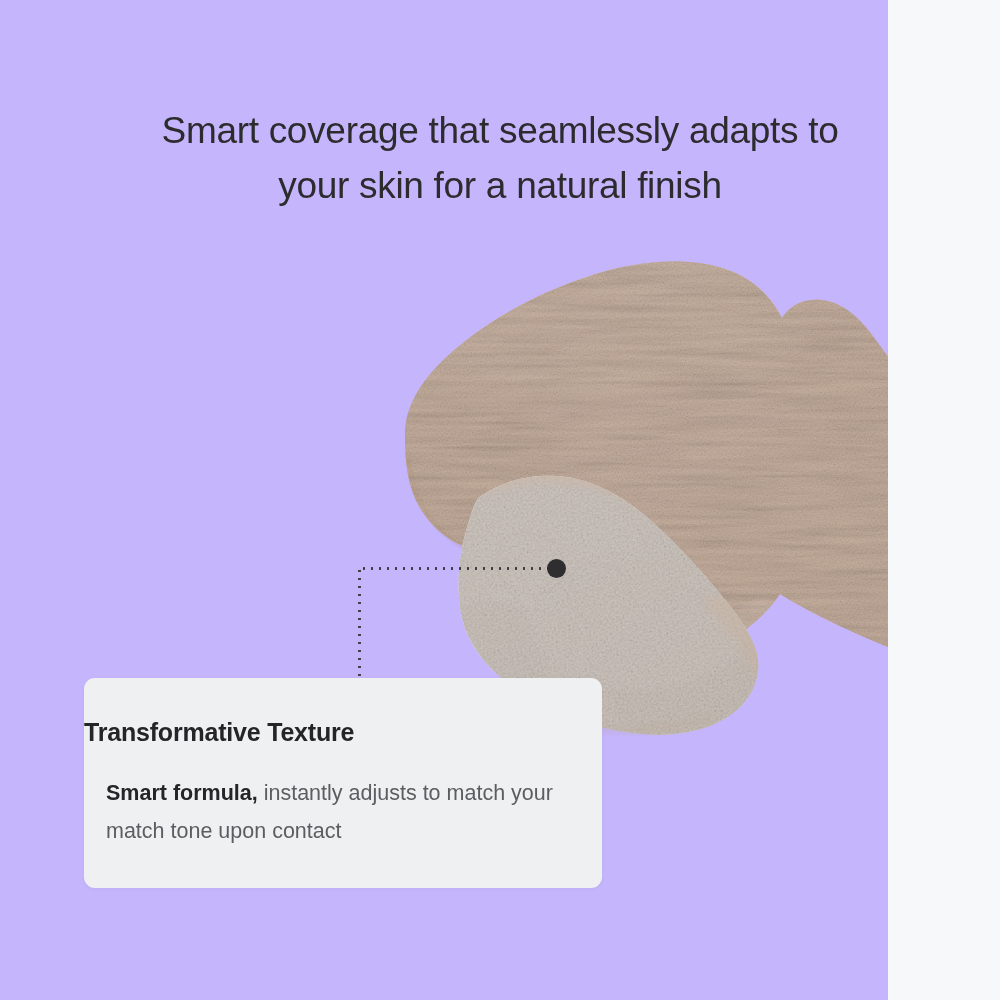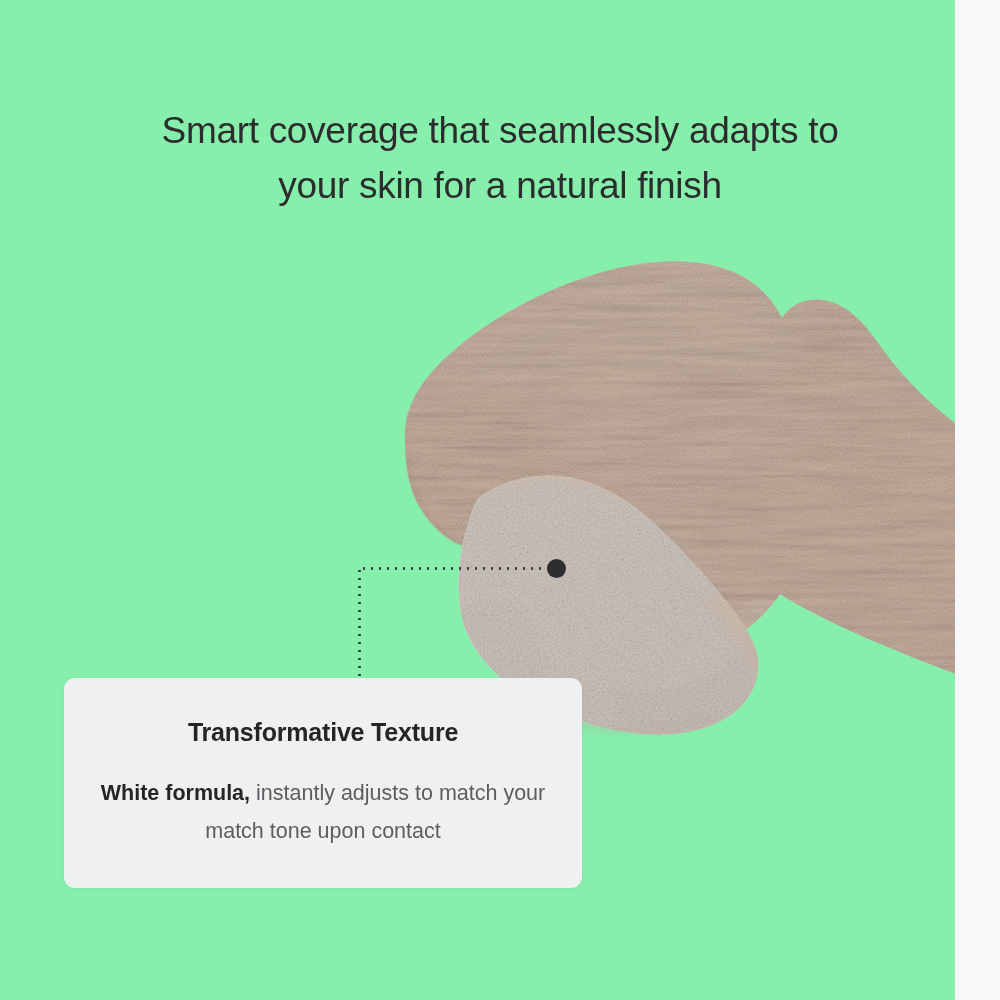--- a/index.html
+++ b/index.html
@@ -12,22 +12,22 @@
 
   body {
     font-family:"Liberation Sans", sans-serif;
     background:#F7F8FA;
     position:relative;
   }
 
   #stage {
     position:absolute;
     left:0; top:0;
-    width:955px; height:1000px;
-    background:#86efac;
+    width:888px; height:1000px;
+    background:#c4b5fd;
     overflow:hidden;
   }
 
   
   #headline {
     position:absolute;
     left:0; top:103px;
     width:1000px;
     text-align:center;
     font-size:37px;
@@ -73,26 +73,26 @@
     position:absolute;
     left:547px; top:559px;
     width:19px; height:19px;
     border-radius:50%;
     background:#2E2E30;
   }
 
   
   #info-card {
     position:absolute;
-    left:64px; top:678px;
+    left:84px; top:678px;
     width:518px; height:210px;
     background:#EFF0F2;
     border-radius:11px;
     box-shadow:0 1px 4px rgba(40,42,48,0.045);
-    text-align:center;
+    text-align:left;
     overflow:hidden;
   }
 
   #card-title {
     position:absolute;
     left:0; top:40px;
     width:518px;
     font-size:25px;
     font-weight:700;
     letter-spacing:-0.2px;
@@ -292,17 +292,17 @@
 
   <div id="leader">
     <div id="leader-h"></div>
     <div id="leader-v"></div>
     <div id="leader-dot"></div>
   </div>
 
   <div id="info-card">
     <div id="card-title">Transformative Texture</div>
     <div id="card-body">
-      <span class="lead">White formula,</span><span> instantly adjusts to match your match tone upon contact</span>
+      <span class="lead">Smart formula,</span><span> instantly adjusts to match your match tone upon contact</span>
     </div>
   </div>
 
 </div>
 
 </body></html>

